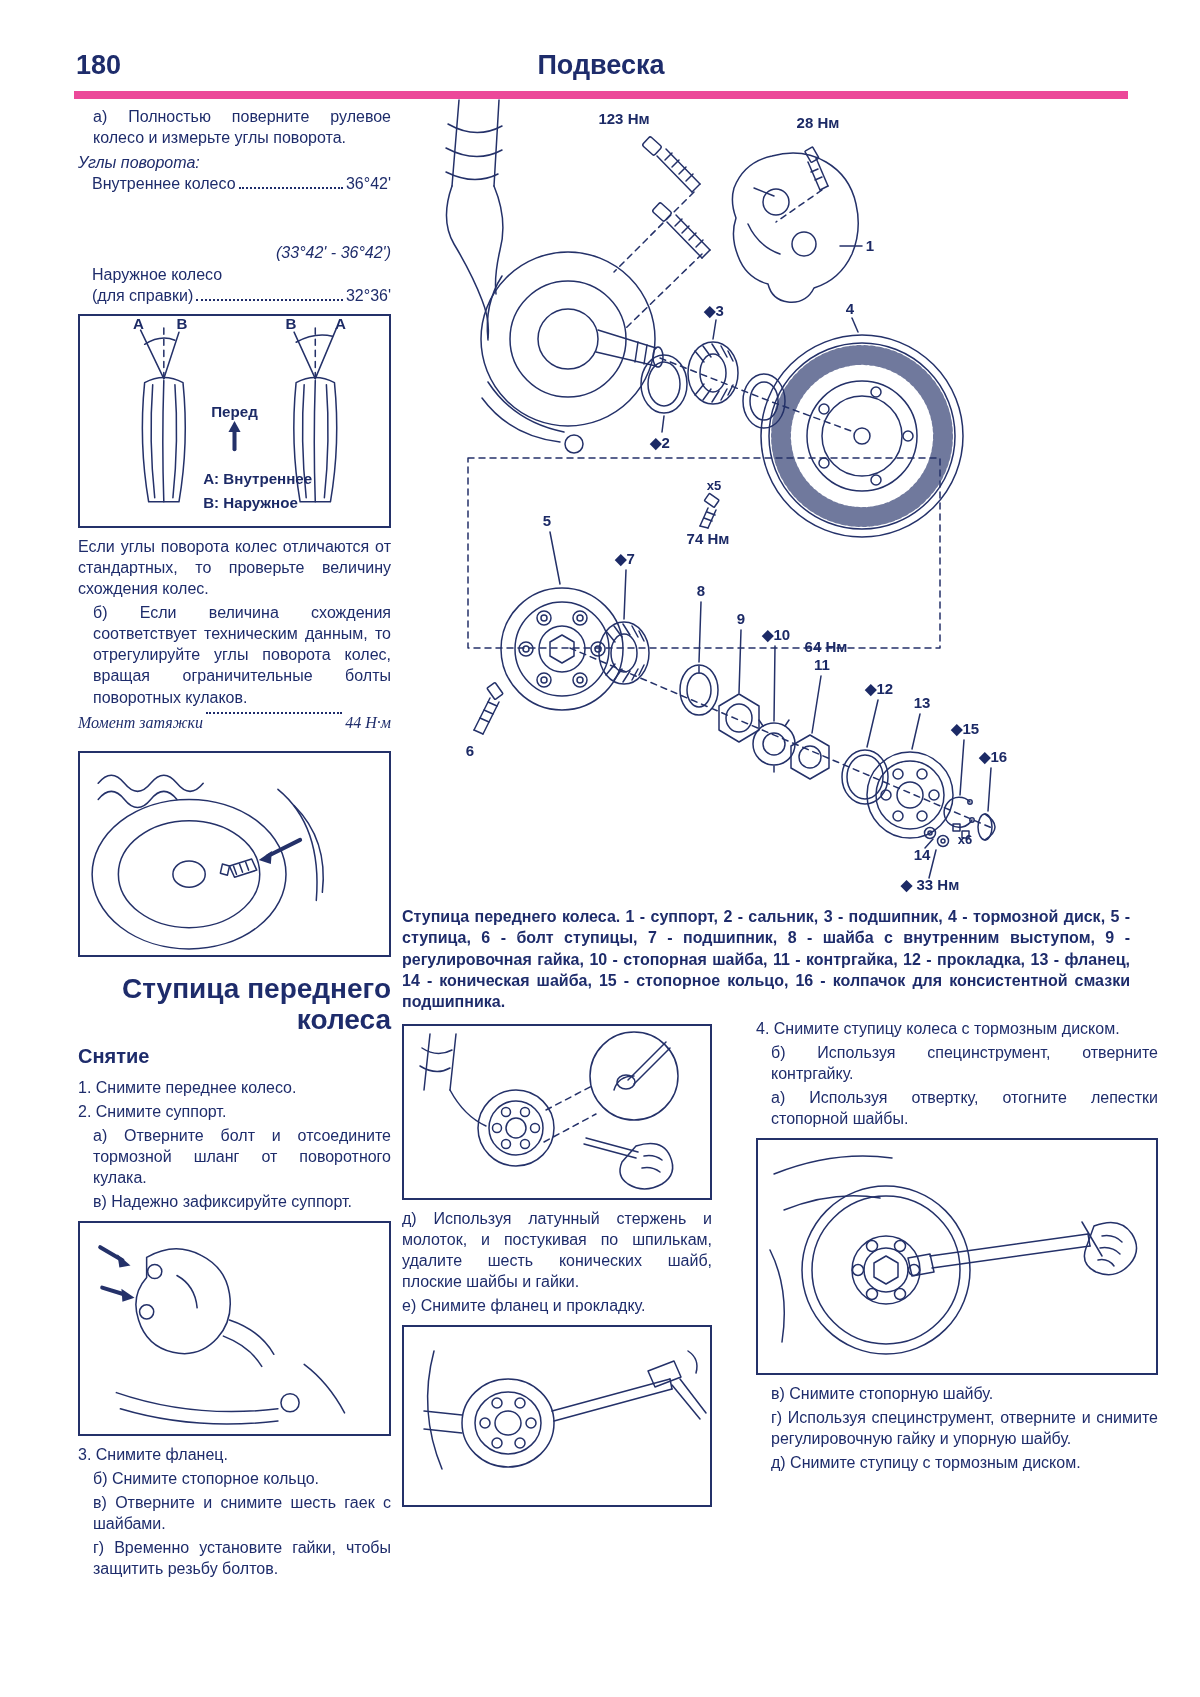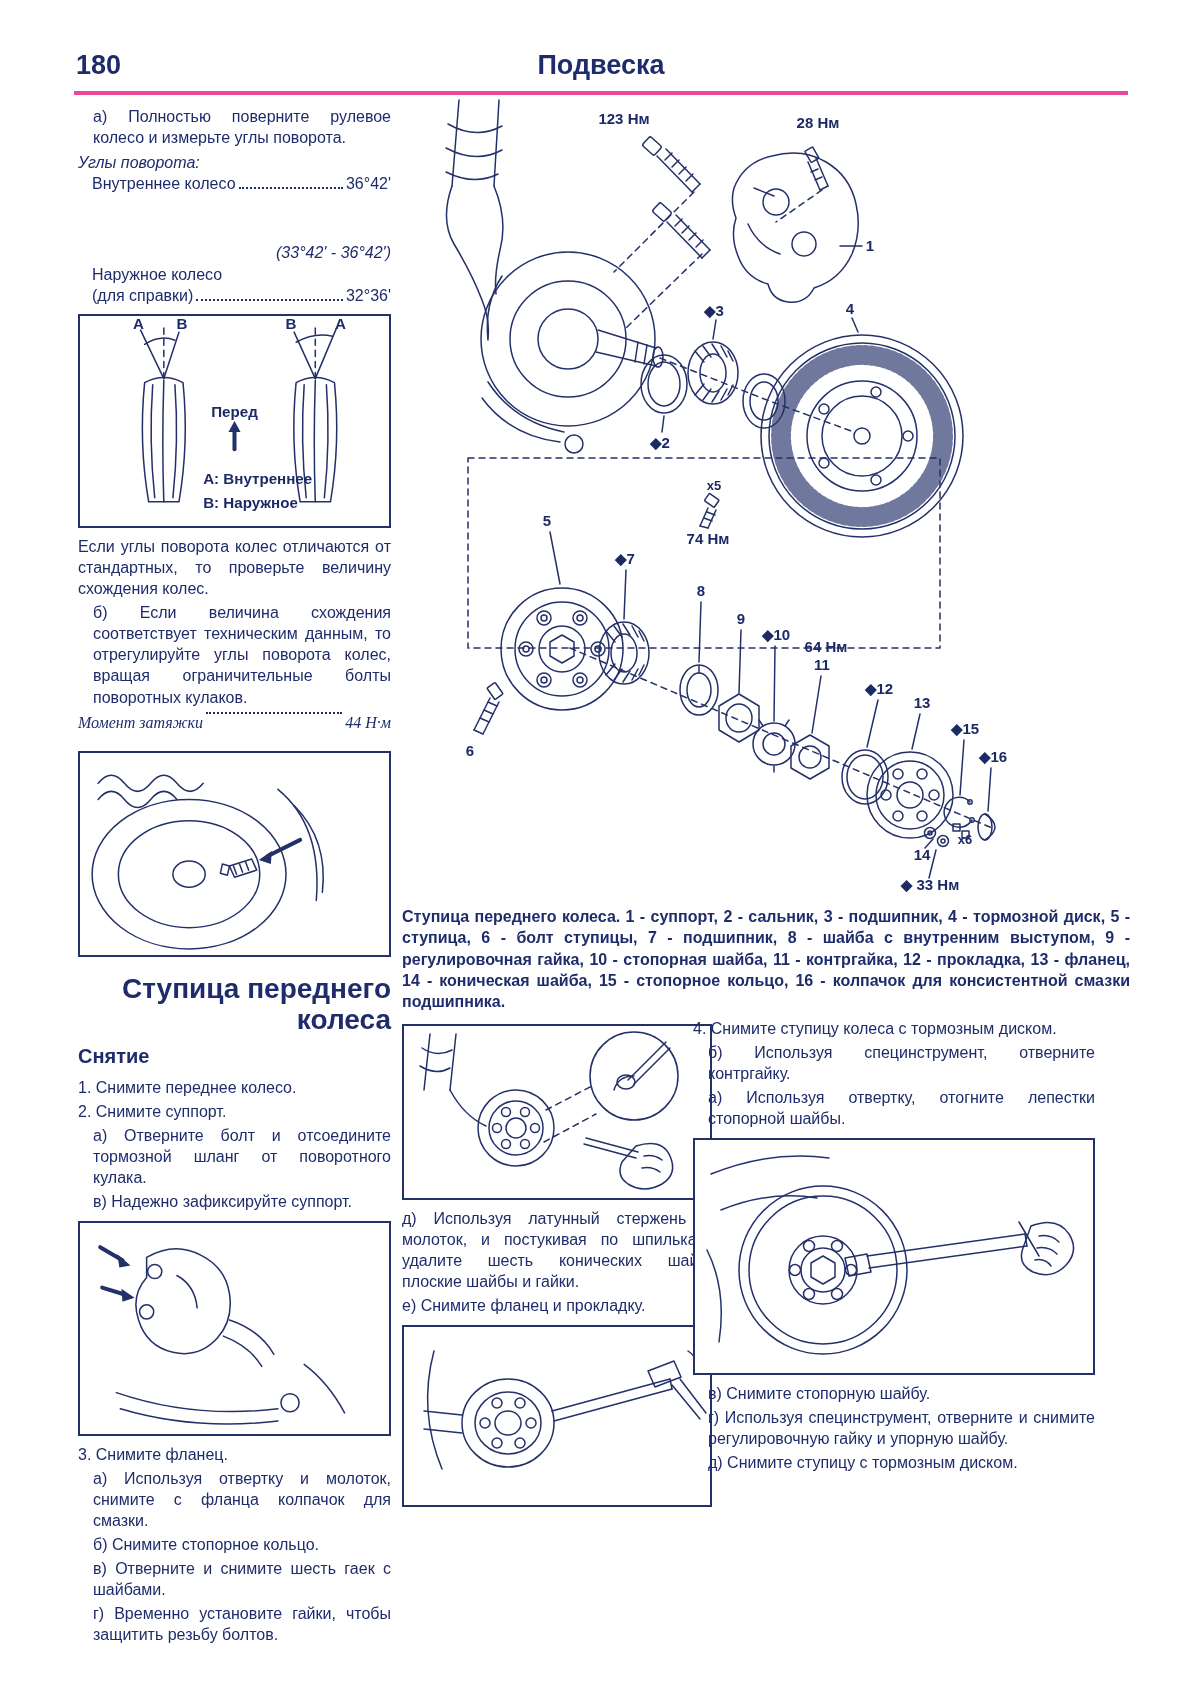--- a/index.html
+++ b/index.html
@@ -3,30 +3,30 @@
 <meta charset="utf-8">
 <style>
   * { margin:0; padding:0; box-sizing:border-box; }
   html, body { width:1200px; }
   body {
     height:1697px; position:relative; overflow:hidden;
     background:#ffffff; color:#1e2c6b;
     font-family:"Liberation Sans", sans-serif;
   }
   .hdr { position:absolute; left:74px; top:50px; width:1054px;
-         border-bottom:4px solid #ec4899; padding-bottom:10px; }
+         border-bottom:8px solid #ec4899; padding-bottom:10px; }
   .pagenum { position:absolute; left:2px; top:0; font-size:27px; font-weight:bold; }
   .ptitle  { display:block; text-align:center; font-size:27px; font-weight:bold; }
 
   .col-left { position:absolute; left:78px; top:104px; width:313px;
               font-size:16px; line-height:1.32; text-align:justify; }
   .col-right { position:absolute; left:402px; top:96px; width:728px; }
   .col-mid  { position:absolute; left:402px; top:1016px; width:310px;
               font-size:16px; line-height:1.32; text-align:justify; }
-  .col-r4   { position:absolute; left:693px; top:1016px; width:402px;
+  .col-r4   { position:absolute; left:756px; top:1016px; width:402px;
               font-size:16px; line-height:1.32; text-align:justify; }
 
   p.body { margin:2px 0 3px; }
   .ind { padding-left:15px; }
   .spec-head { font-style:italic; margin-top:4px; }
   .specline { display:flex; align-items:baseline; padding-left:14px; }
   .specline .leader { flex:1 1 auto; border-bottom:2px dotted #1e2c6b; margin:0 3px 3px 3px; min-width:10px; }
   .specline.range { justify-content:flex-end; font-style:italic;margin-top:48px; }
   .torque { display:flex; align-items:flex-start; font-style:italic; margin:4px 0 18px;font-family:Liberation Serif, serif; }
   .torque .leader { flex:1 1 auto; border-bottom:2px dotted #1e2c6b; margin:0 3px 3px 3px; }
@@ -172,21 +172,20 @@
         <path d="M142,112 q 26,10 38,30"></path>
         <path d="M36,168 q 76,26 160,16"></path>
         <path d="M40,184 q 74,22 156,12"></path>
         <circle cx="208" cy="178" r="9"></circle>
         <path d="M222,140 q 24,18 40,48"></path>
       </g>
     </svg>
   </div>
 
   <p class="body">3. Снимите фланец.</p>
-  <p class="body ind">а) Используя отвертку и молоток, снимите с фланца колпачок для смазки.</p>
   <p class="body ind">б) Снимите стопорное кольцо.</p>
   <p class="body ind">в) Отверните и снимите шесть гаек с шайбами.</p>
   <p class="body ind">г) Временно установите гайки, чтобы защитить резьбу болтов.</p>
 </div>
 
 <div class="col-right">
   <svg viewBox="0 0 728 802" width="728" height="802">
 
     <g>
       <rect class="dash" x="66" y="362" width="472" height="190"></rect>

